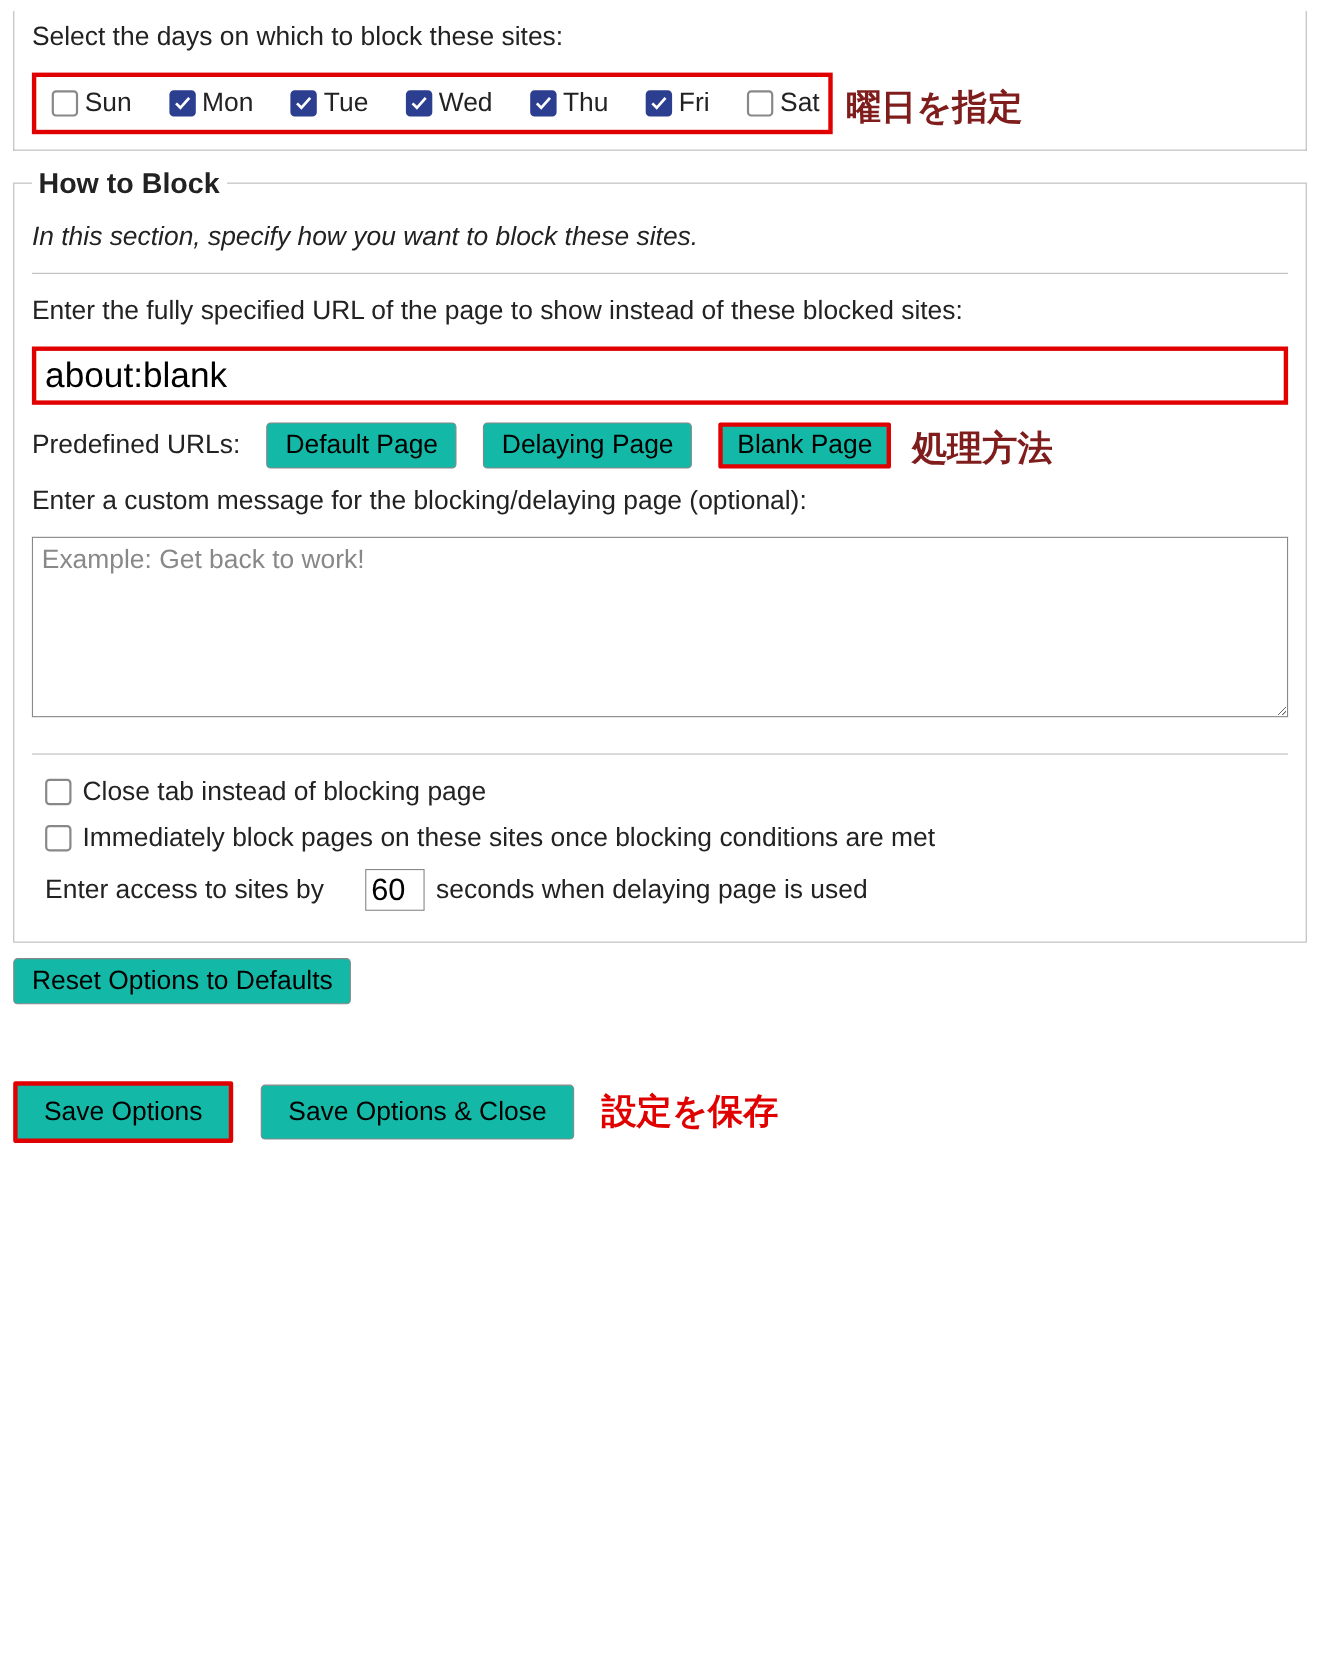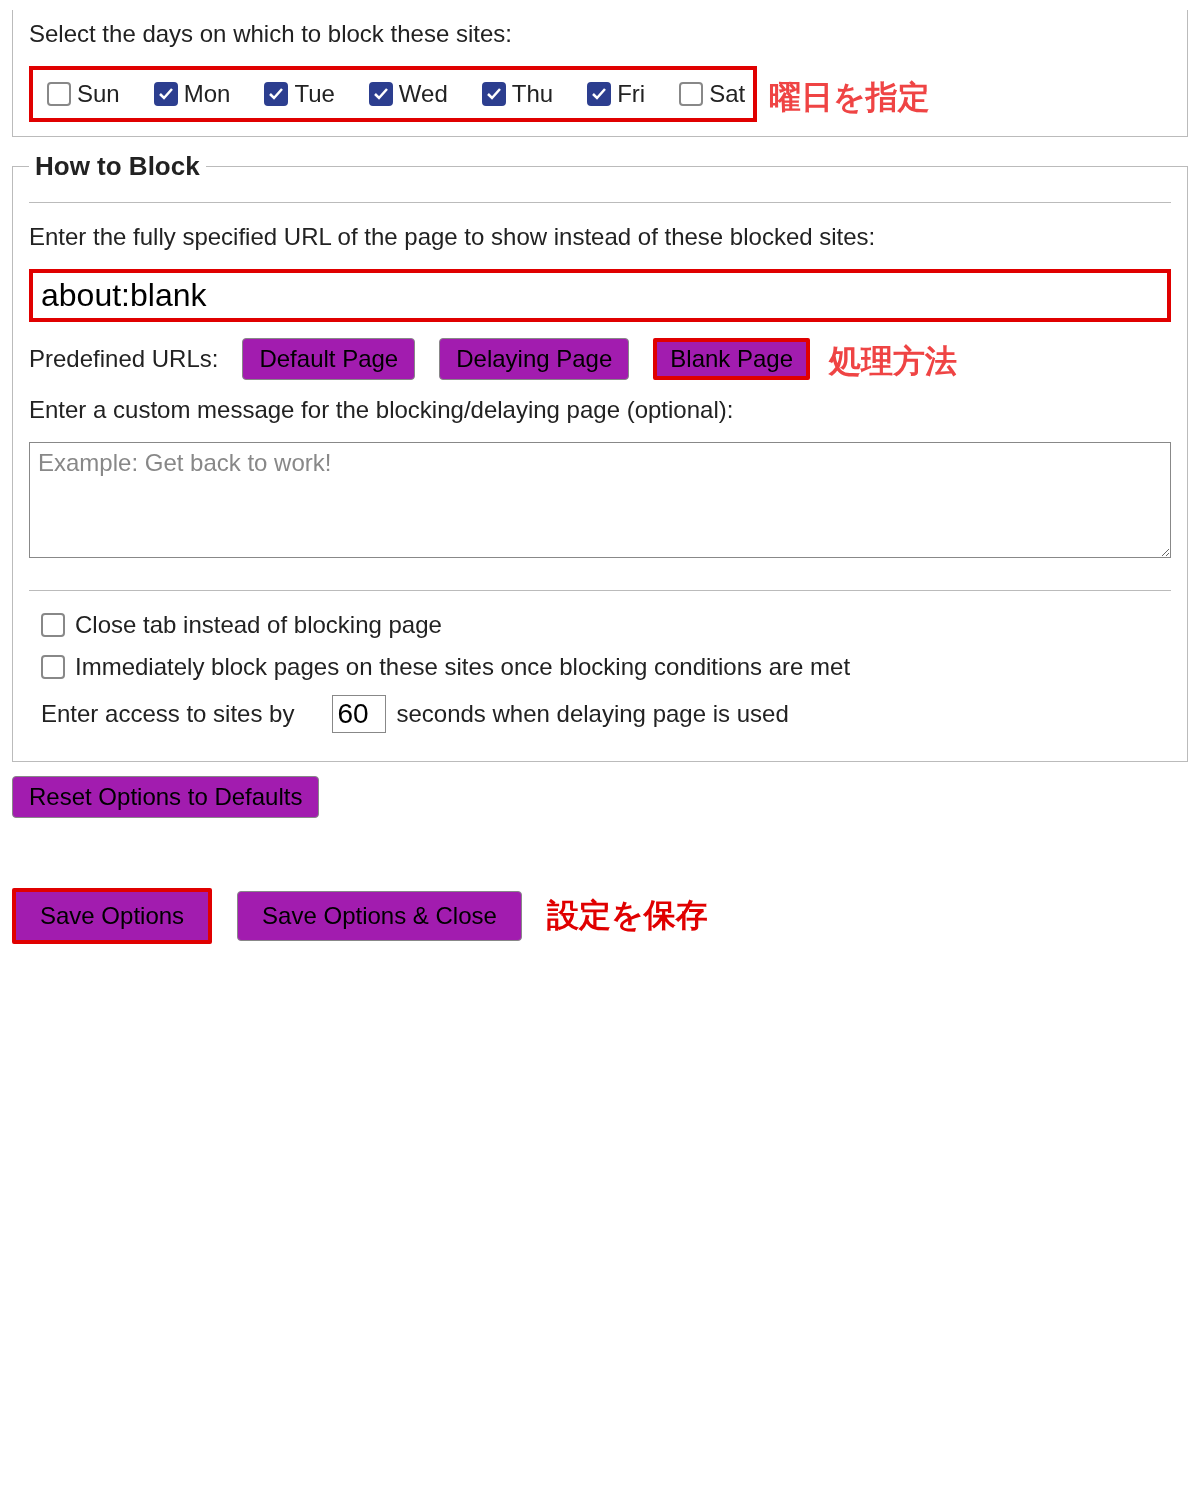--- a/index.html
+++ b/index.html
@@ -51,50 +51,50 @@
     background: #fff;
   }
   .cb.checked {
     background: #2c3e8f;
     border-color: #2c3e8f;
     color: #fff;
   }
   .cb.checked svg { width: 16px; height: 16px; }
   .annot {
     position: absolute;
-    color: #ef4444;
+    color: #7f1d1d;
     font-weight: bold;
     font-size: 32px;
     white-space: nowrap;
   }
   .annot.days { left: 740px; top: 10px; }
   .annot.method { left: 800px; top: 2px; }
 
   .url-input {
     width: 100%;
     font-size: 32px;
     padding: 4px 8px;
     border: 4px solid #e00000;
     font-family: inherit;
   }
   .row { margin: 16px 0; }
   .predef-row { display: flex; align-items: center; gap: 24px; position: relative; }
   .btn {
     font-size: 24px;
-    background: #a21caf;
+    background: #14b8a6;
     border: 1px solid #888;
     border-radius: 4px;
     padding: 6px 16px;
     cursor: pointer;
     font-family: inherit;
   }
   .btn-hl { border: 4px solid #e00000; border-radius: 2px; padding: 3px 13px; }
   textarea {
     width: 100%;
-    height: 116px;
+    height: 164px;
     font-size: 24px;
     font-family: inherit;
     padding: 6px 8px;
     border: 1px solid #888;
     resize: vertical;
     color: #222;
   }
   textarea::placeholder { color: #888; }
   .opt-row { display: flex; align-items: center; gap: 10px; margin: 14px 0; padding-left: 12px; }
   .num-input {
@@ -167,20 +167,21 @@
         <span>Sat</span>
       </label>
     </div>
     <div class="annot days">曜日を指定</div>
   </div>
 </fieldset>
 
 <fieldset>
   <legend>How to Block</legend>
 
+  <div class="section-text italic">In this section, specify how you want to block these sites.</div>
   <hr class="sep">
 
   <div class="section-text">Enter the fully specified URL of the page to show instead of these blocked sites:</div>
   <input class="url-input" type="text" value="about:blank" style="">
 
   <div class="row predef-row">
     <span>Predefined URLs:</span>
     <button class="btn">Default Page</button>
     <button class="btn">Delaying Page</button>
     <button class="btn btn-hl">Blank Page</button>

